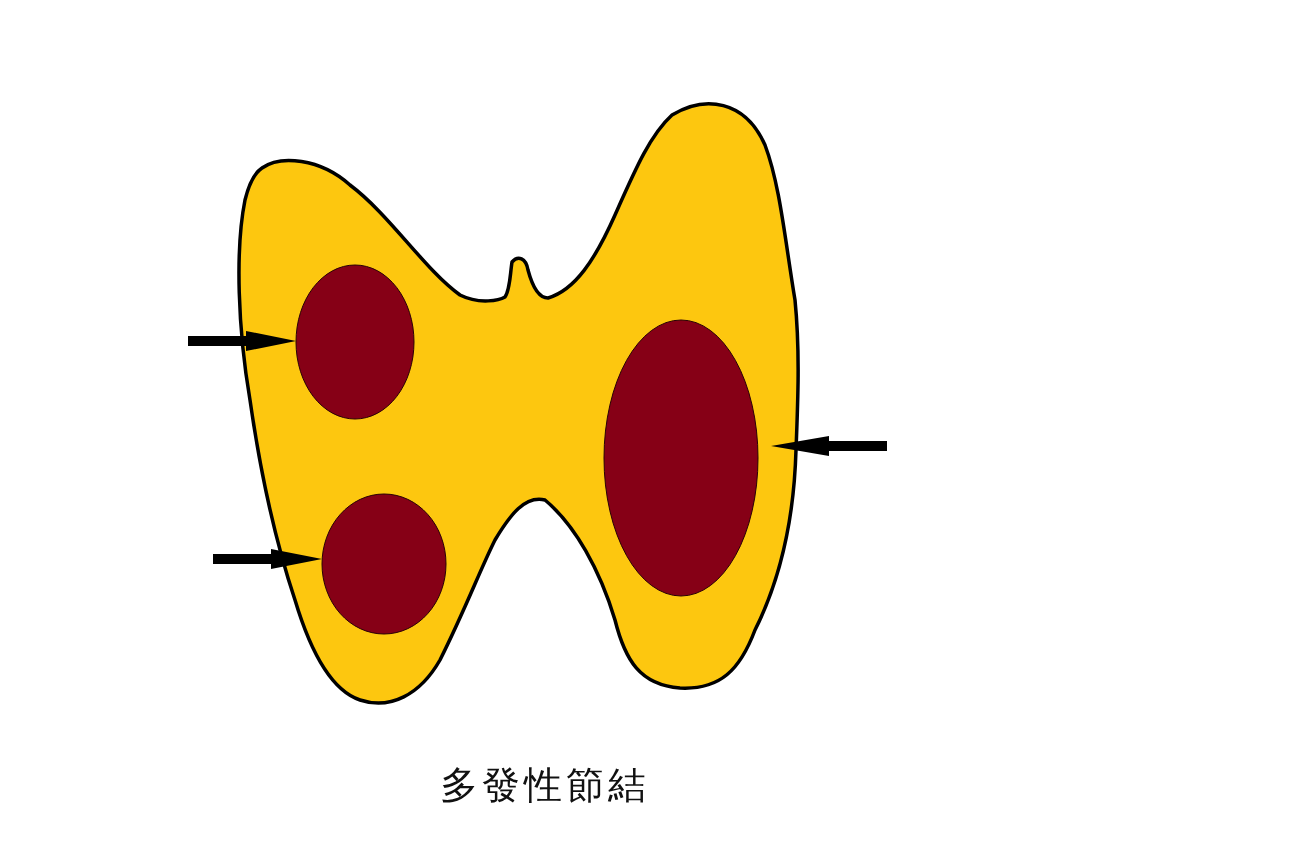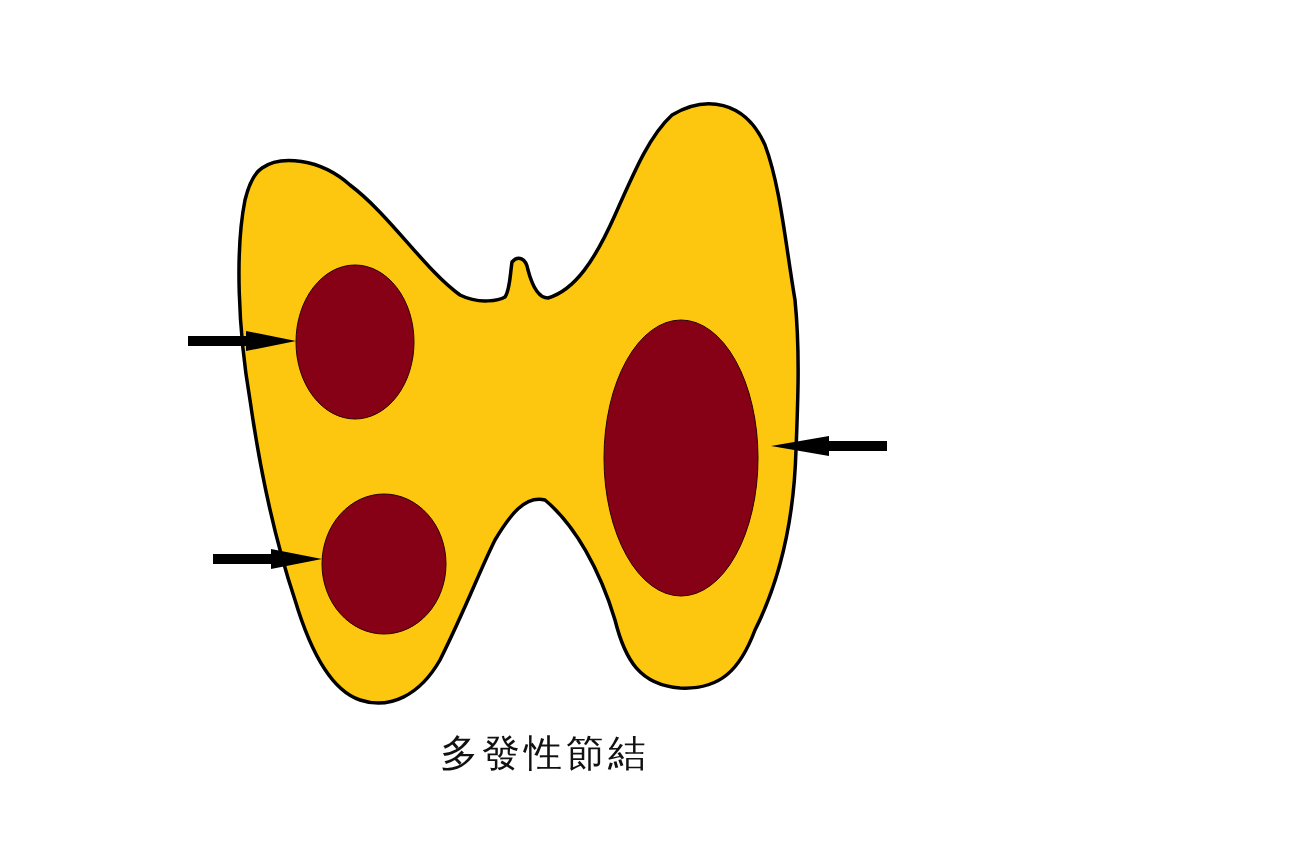--- a/index.html
+++ b/index.html
@@ -1,19 +1,19 @@
 <!DOCTYPE html>
 <html><head>
   <meta charset="utf-8">
   <style>
     html, body { margin: 0; padding: 0; background: #ffffff; }
     body { width: 1296px; height: 864px; position: relative; overflow: hidden; }
     #canvas { position: absolute; left: 0; top: 0; width: 1296px; height: 864px; }
     .caption {
-      position: absolute; left: 440px; top: 728px; width: 230px;
+      position: absolute; left: 440px; top: 760px; width: 230px;
       font-family: "DejaVu Serif", serif; font-size: 38px; letter-spacing: 4px;
       color: #111111; text-align: left; white-space: nowrap;
     }
   </style>
 </head>
 <body>
 
 <svg id="canvas" viewBox="0 0 1296 864" xmlns="http://www.w3.org/2000/svg">
 
   <path d="M 262 168

